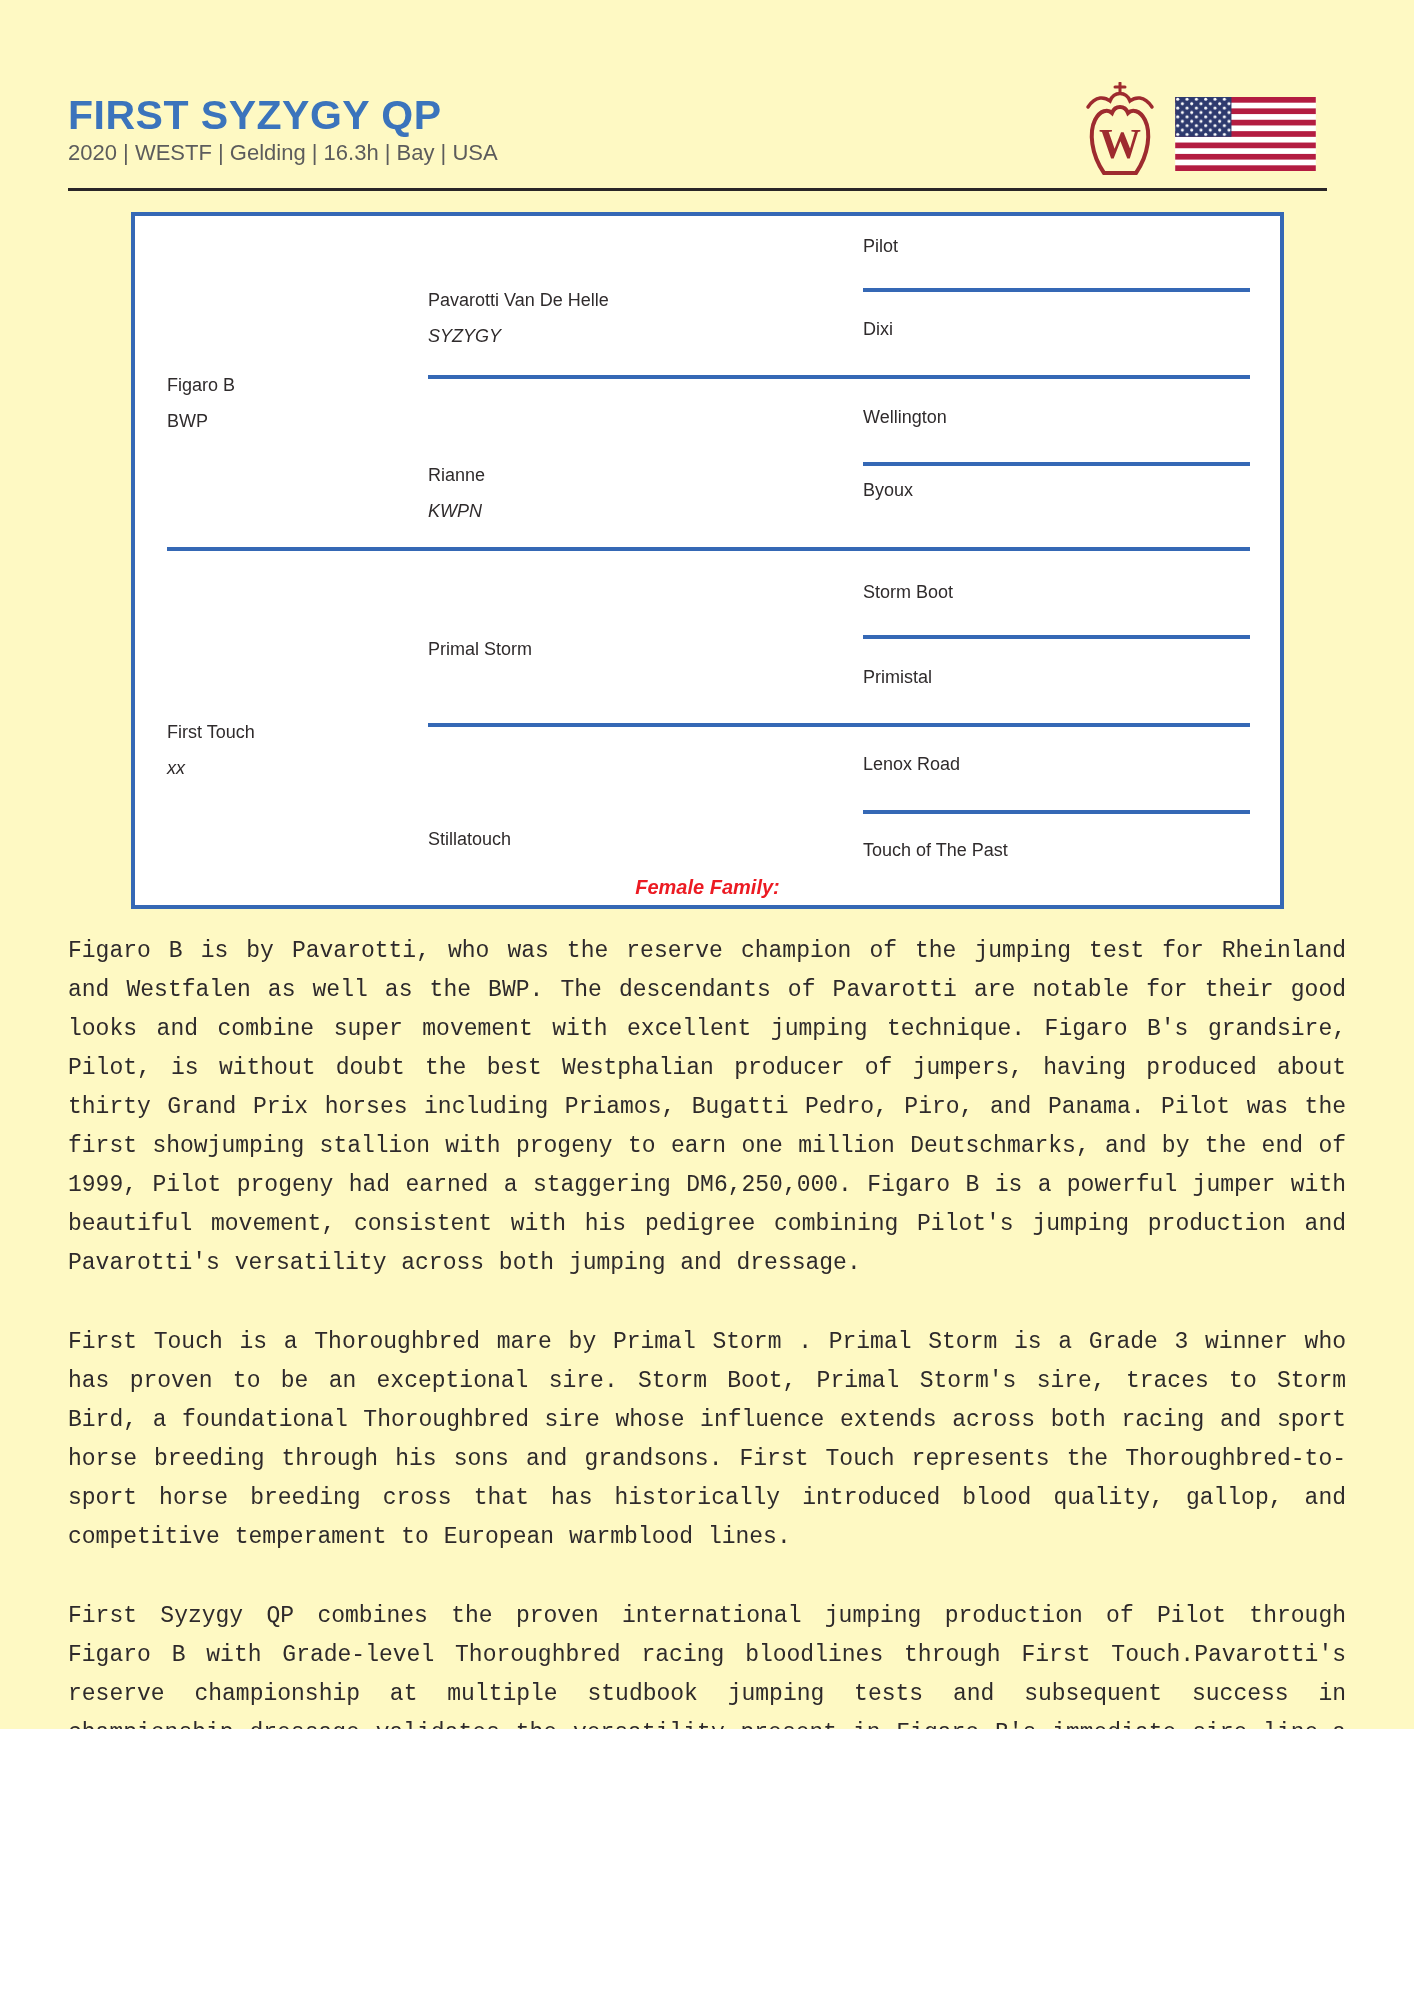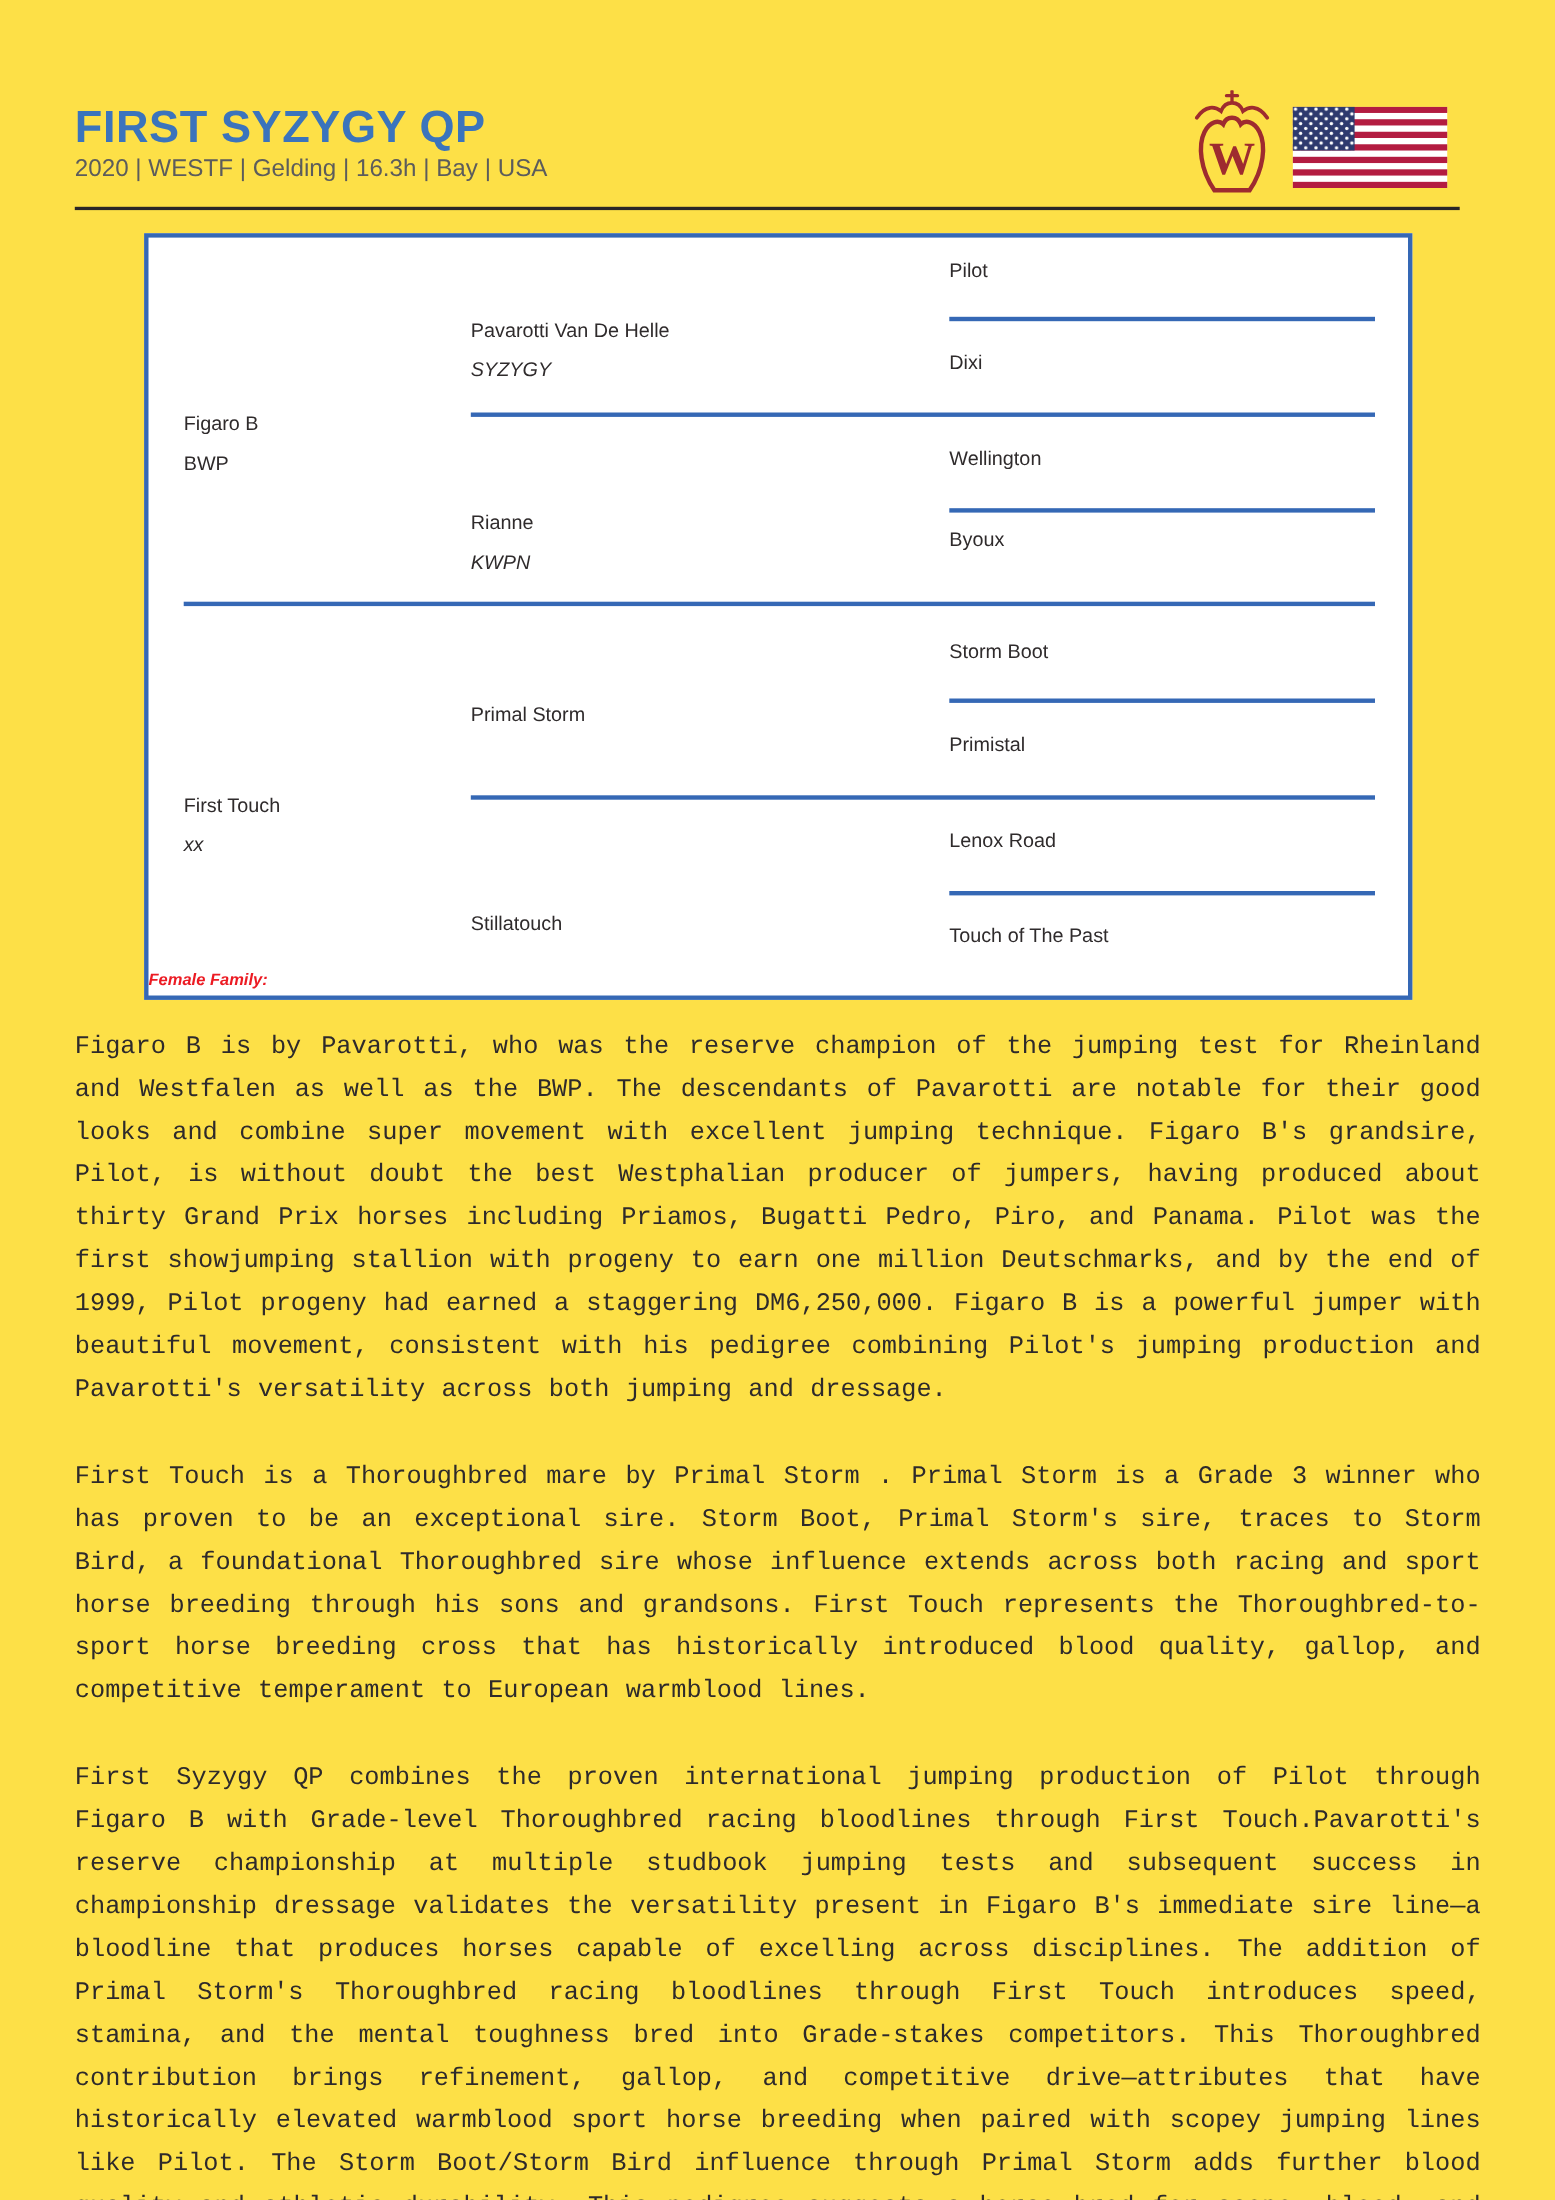--- a/index.html
+++ b/index.html
@@ -1,18 +1,18 @@
 <!DOCTYPE html>
 <html><head>
 <meta charset="utf-8">
 <style>
   * { margin:0; padding:0; box-sizing:border-box; }
   html,body { background:#ffffff; }
   body { width:1414px; height:2000px; font-family:"Liberation Sans", sans-serif; }
-  .page { position:relative; width:1414px; height:2000px; background:#fde047; overflow:hidden; }
+  .page { position:relative; width:1414px; height:1729px; background:#fef9c3; overflow:hidden; }
 
   
   .title { position:absolute; left:68px; top:92px; font-size:41px; font-weight:bold;
            letter-spacing:0.5px; color:#3b74bc; }
   .subtitle { position:absolute; left:68px; top:140px; font-size:22px; color:#5c5c5c; }
   .header-rule { position:absolute; left:68px; top:188px; width:1259px; height:3px; background:#2a2627; }
 
   .crest { position:absolute; left:1085px; top:82px; width:70px; height:98px; }
   .flag  { position:absolute; left:1175px; top:97px; width:141px; height:74px; }
 
@@ -25,22 +25,22 @@
 
   .g1 { left:32px;margin-top:12px; }
   .g2 { left:293px;margin-top:14px; }
   .g3 { left:728px; }
 
   .divider { position:absolute; height:4px; background:#3568b5; }
   .div-g1 { left:32px;  width:1083px; }
   .div-g2 { left:293px; width:822px; }
   .div-g3 { left:728px; width:387px; }
 
-  .female-family { position:absolute; left:0; bottom:6px; width:100%; text-align:left;
-                   color:#ec1b23; font-size:15px; font-weight:bold; font-style:italic; }
+  .female-family { position:absolute; left:0; bottom:6px; width:100%; text-align:center;
+                   color:#ec1b23; font-size:20px; font-weight:bold; font-style:italic; }
 
   
   .bodytext { position:absolute; left:68px; top:932px; width:1278px; }
   .bodytext p { font-size:23px; line-height:39px; color:#2e2a2b; text-align:justify;
                 margin-bottom:40px; word-spacing:1px;font-family:Liberation Mono, monospace; }
 </style>
 </head>
 <body>
 
 <div class="page">

